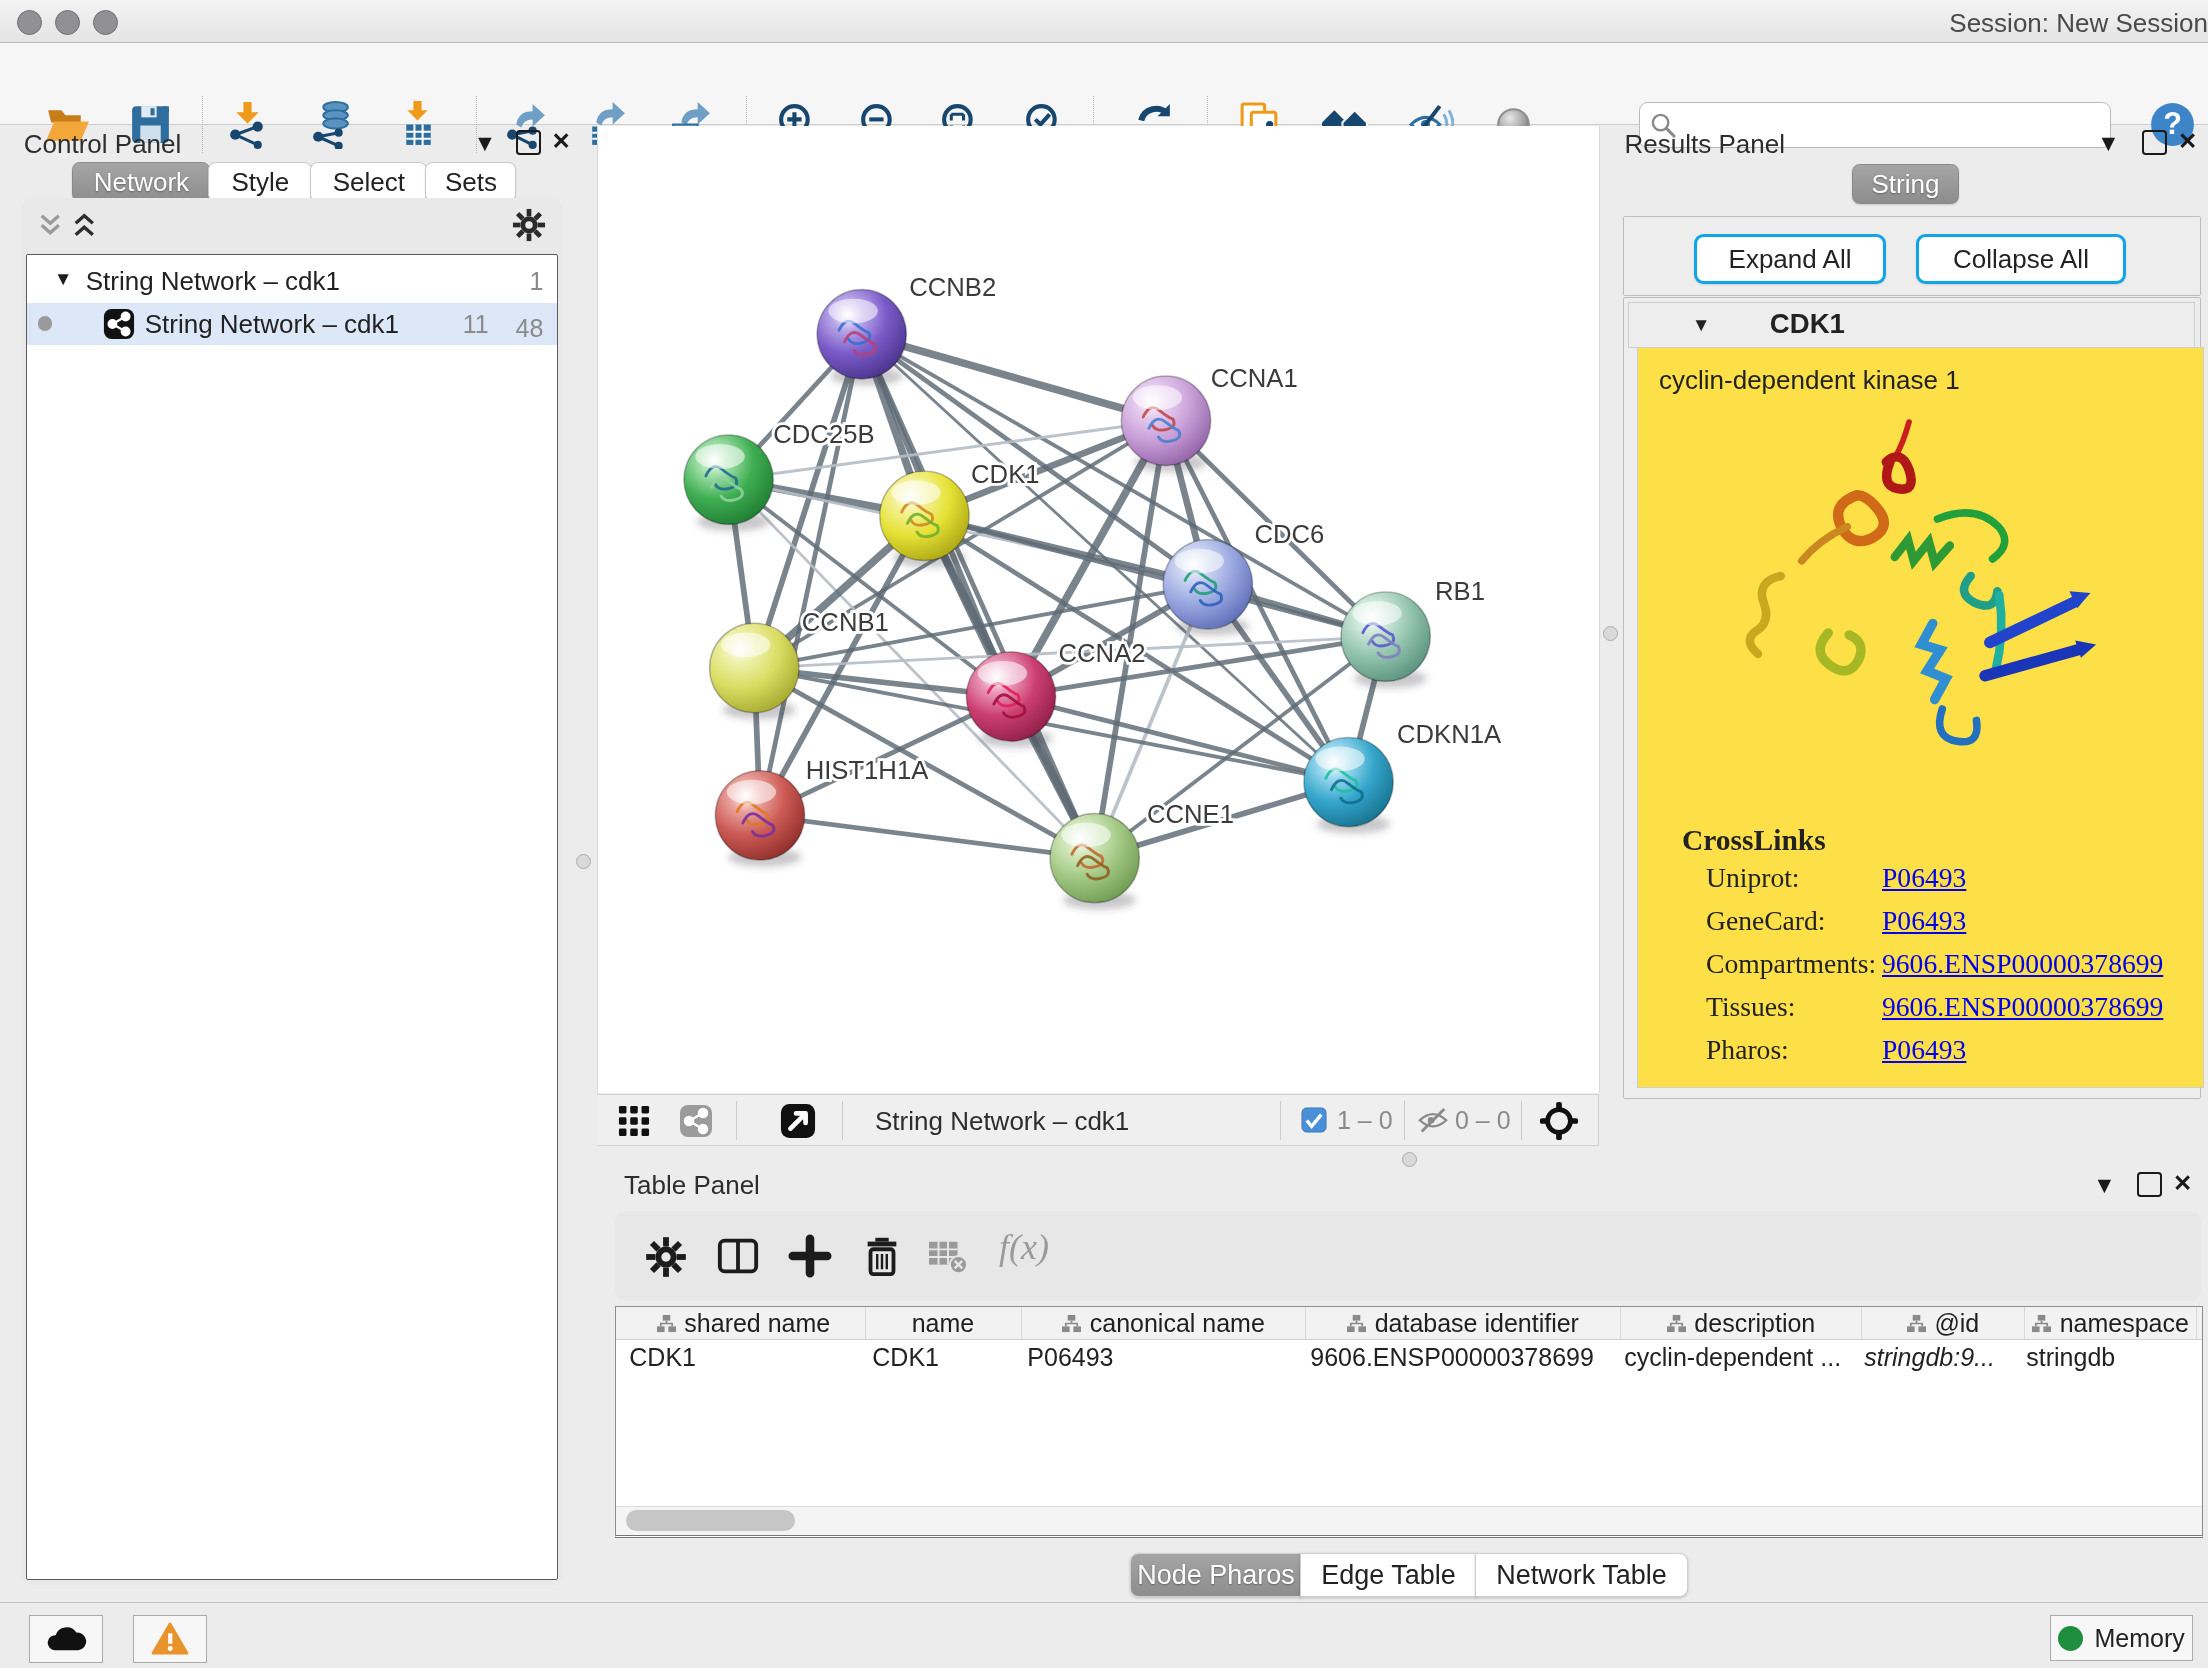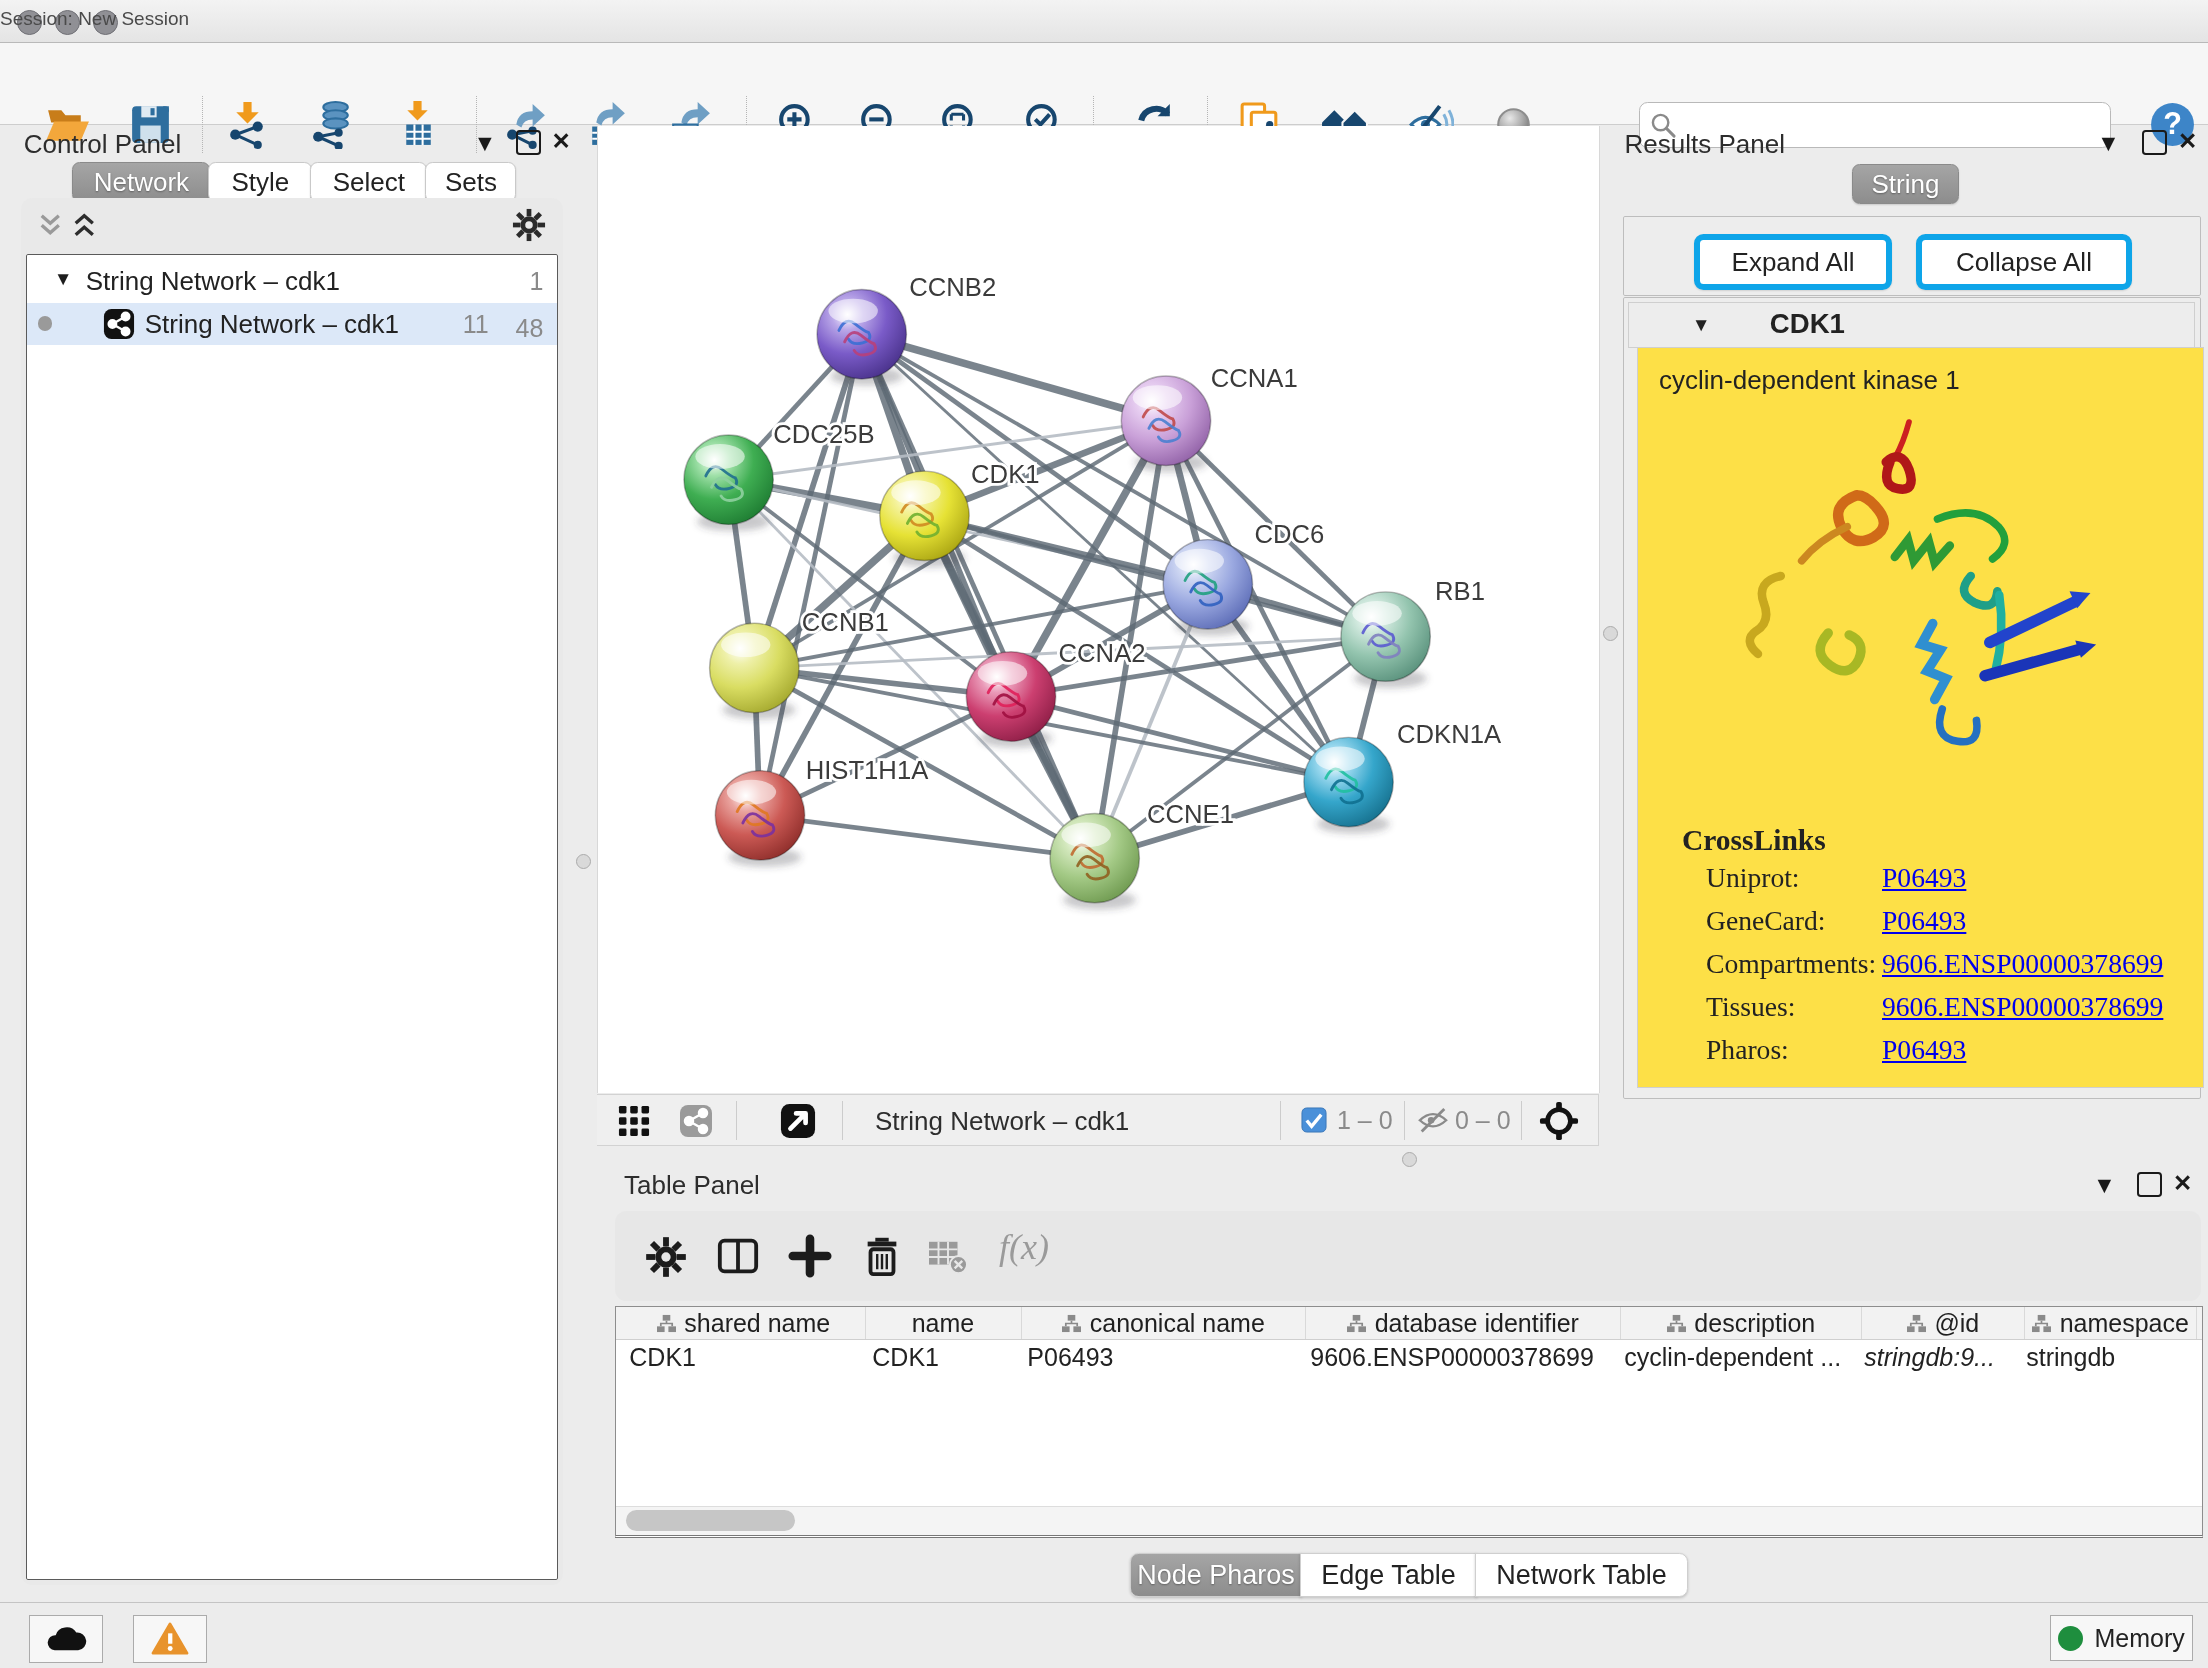--- a/index.html
+++ b/index.html
@@ -5,22 +5,22 @@
   html,body{margin:0;padding:0;background:#ececec;}
   body{width:2208px;height:1668px;position:relative;overflow:hidden;
        font-family:"Liberation Sans",sans-serif;color:#222;
        -webkit-font-smoothing:antialiased;}
   .abs{position:absolute;}
   
   #titlebar{left:0;top:0;width:2208px;height:42px;
     background:linear-gradient(#f3f3f3,#e4e4e4);border-bottom:1px solid #b9b9b9;}
   .tl{position:absolute;top:9.5px;width:23px;height:23px;border-radius:50%;
       background:#909095;border:1px solid #6f6f75;}
-  #win-title{position:absolute;left:0;right:0;top:7.6px;text-align:left;
-      font-size:19px;color:#4a4a4a;}
+  #win-title{position:absolute;left:0;right:0;top:7.6px;text-align:right;
+      font-size:26px;color:#4a4a4a;}
   
   #toolbar{left:0;top:43px;width:2208px;height:81px;background:#f6f6f6;
       border-bottom:1px solid #cdcdcd;}
   .tbtn{position:absolute;top:57px;width:49px;height:49px;cursor:default;}
   .tsep{position:absolute;top:53px;height:57px;width:0;border-left:1.9px dotted #b5b5b5;}
   #search-wrap{position:absolute;left:1639px;top:59px;width:470px;height:44px;
       background:#fff;border:1px solid #b9b9b9;border-radius:8.6px;}
   #search-wrap input{position:absolute;left:42px;top:3.8px;width:418px;height:32px;
       border:none;outline:none;font-size:25px;background:transparent;}
   .mag{position:absolute;left:9.5px;top:8.6px;}
@@ -45,21 +45,21 @@
       border-left:1px solid #d8d8d8;border-right:1px solid #d8d8d8;}
   #netbar{left:597px;top:1094px;width:1001px;height:50px;background:#efefef;
       border:1px solid #d2d2d2;border-left:none;}
   .nbsep{position:absolute;top:5.7px;height:39px;width:0;border-left:1px solid #cccccc;}
   .nbnum{position:absolute;top:11.4px;font-size:25px;color:#8a8a8a;}
   .splitdot{position:absolute;width:13.3px;height:13.3px;border-radius:50%;
       background:#d9d9d9;border:1px solid #ababab;}
   
   #rp-btnbox{left:1623px;top:216px;width:576px;height:78px;background:#ededed;
       border:1.9px solid #bdbdbd;border-radius:1.9px;}
-  .rbtn{position:absolute;top:17px;height:44px;background:#fff;border:6px solid #0ea5e9;
+  .rbtn{position:absolute;top:17px;height:44px;background:#fff;border:3px solid #0ea5e9;
       border-radius:9.5px;font-size:26px;display:flex;align-items:center;
       justify-content:center;box-shadow:0 1px 1.9px rgba(0,0,0,.12);}
   #rp-content{left:1623px;top:297px;width:576px;height:800px;background:#ededed;
       border:1.9px solid #bdbdbd;border-radius:1.9px;}
   #rp-sec-head{position:absolute;left:3.8px;top:3.8px;width:565px;height:44px;
       border:1px solid #cfcfcf;background:#ededed;}
   #rp-sec-body{position:absolute;left:13px;top:49px;width:565px;height:739px;
       border:1px solid #cfcfcf;background:#fde047;overflow:hidden;}
   .serif{font-family:"Liberation Serif",serif;}
   .xl-row{position:relative;height:43px;}

